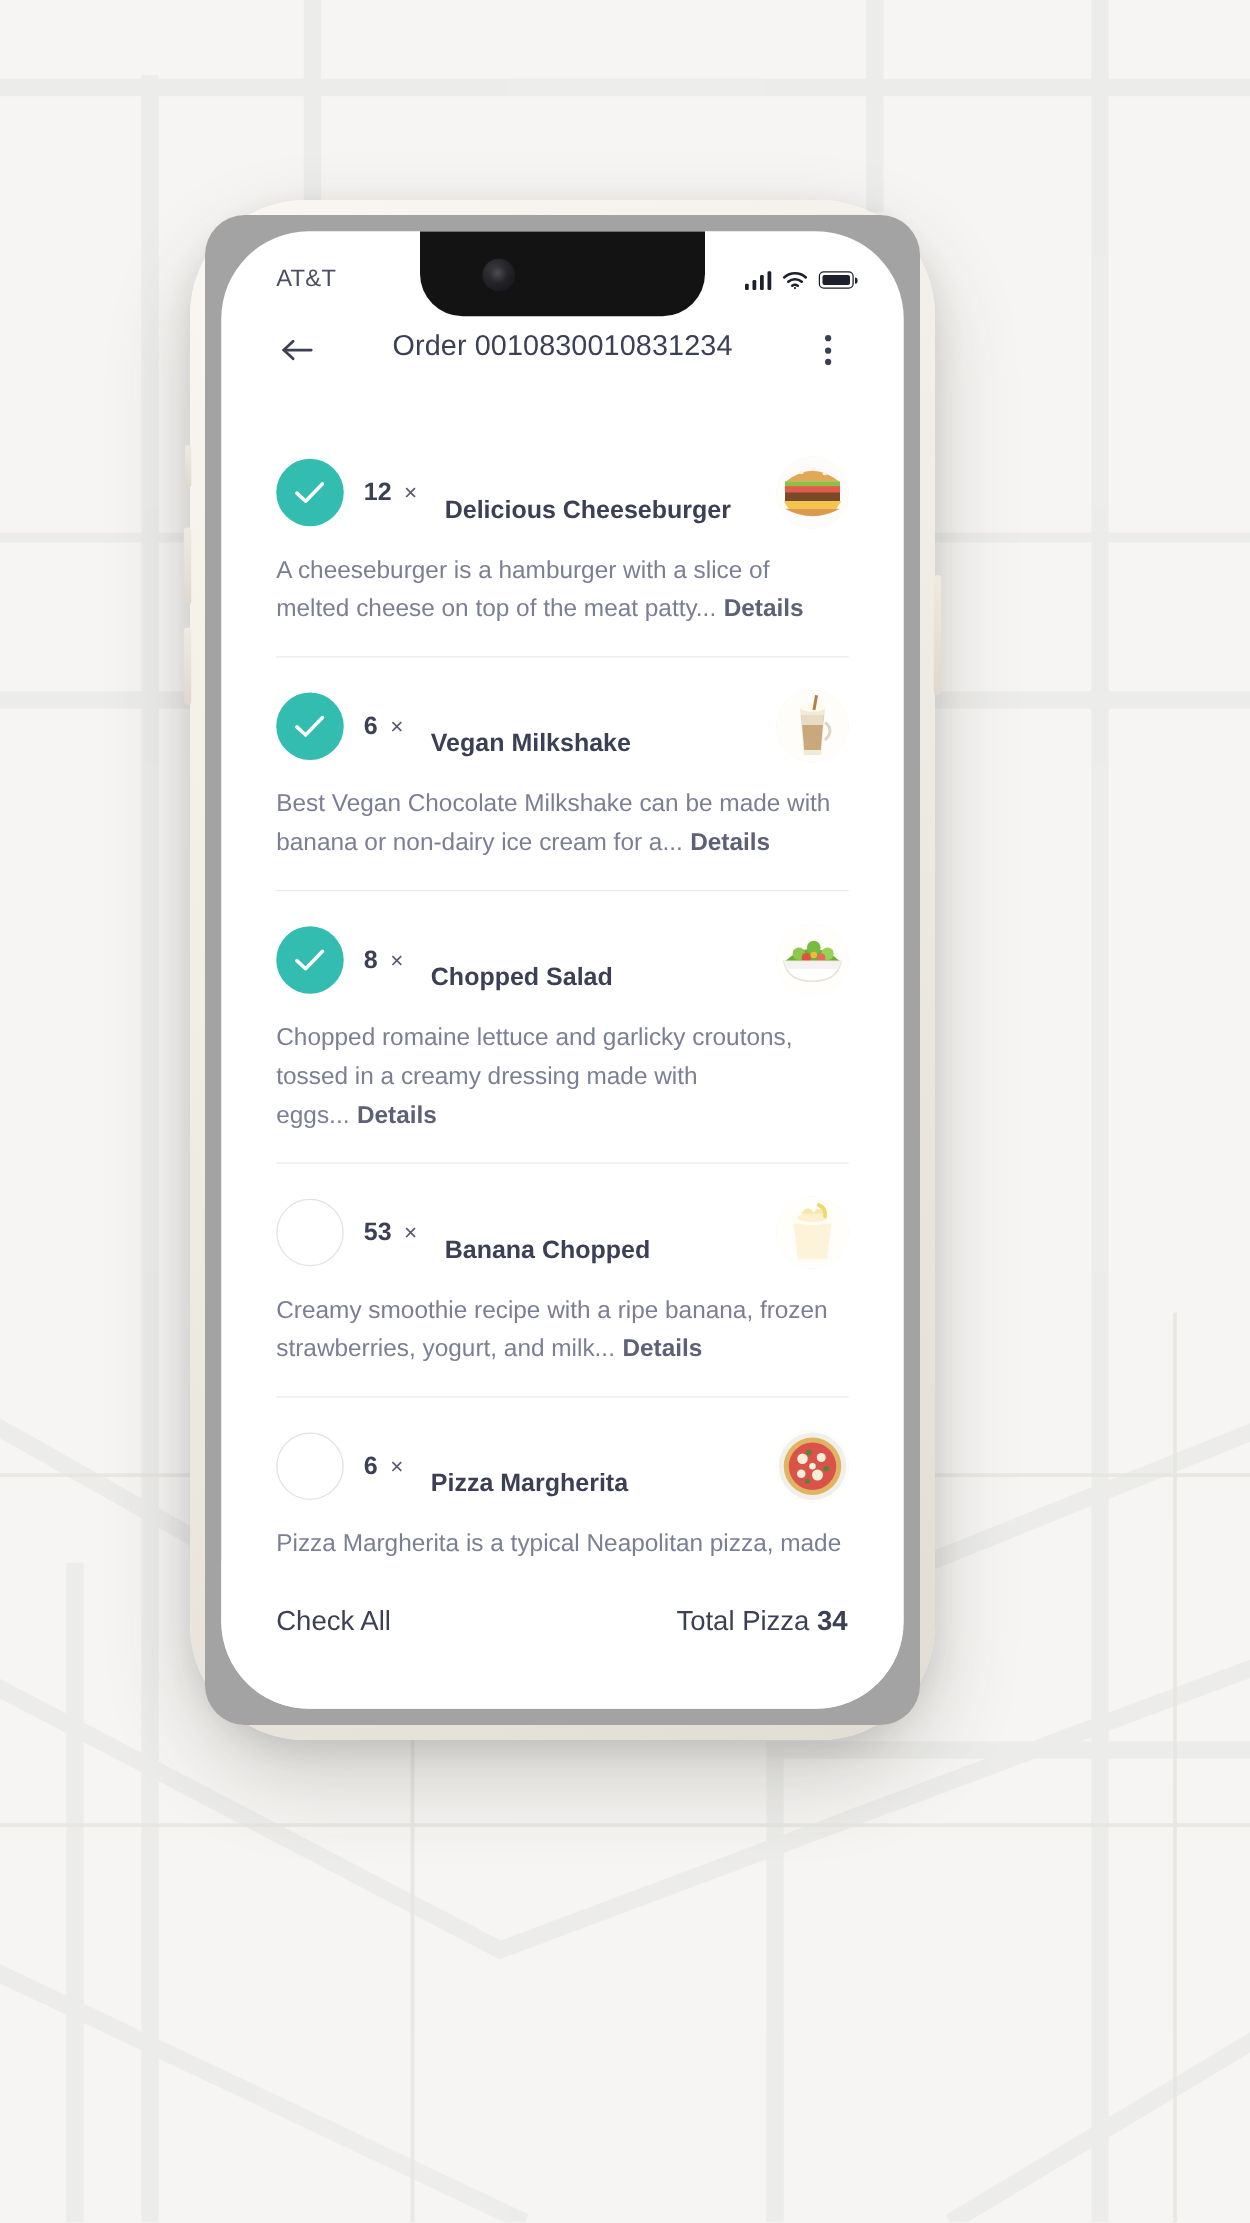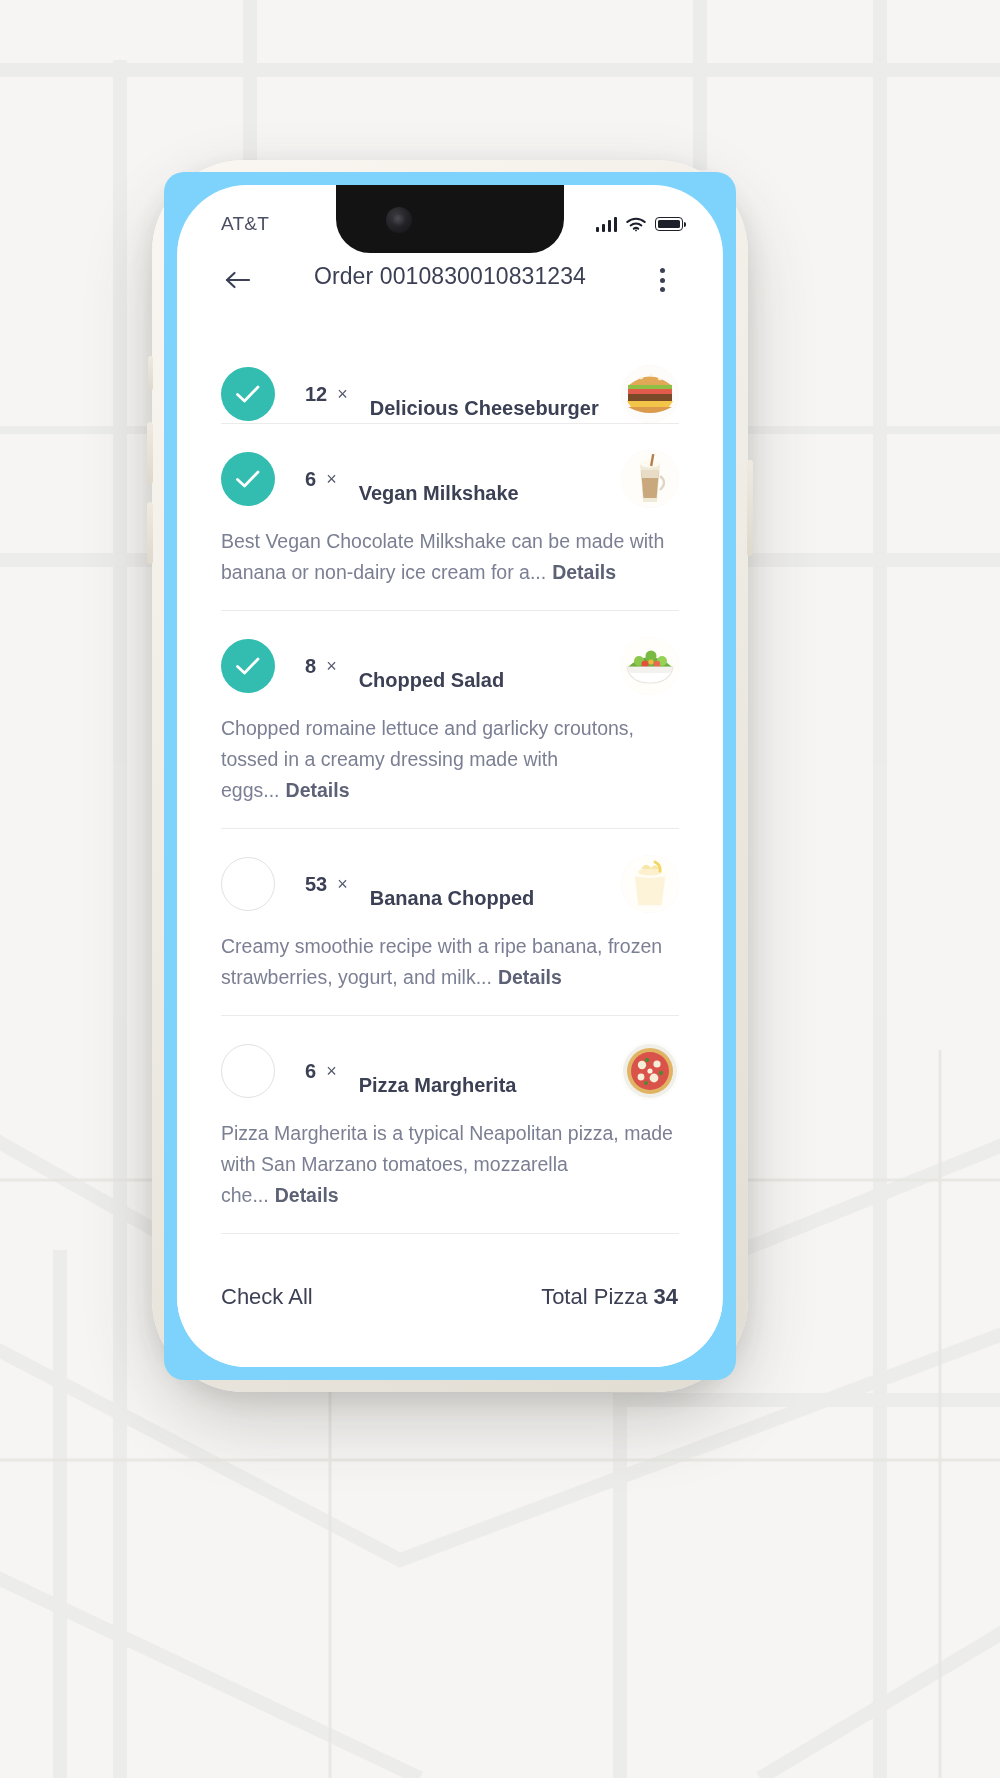--- a/index.html
+++ b/index.html
@@ -42,22 +42,22 @@
     background: linear-gradient(145deg, #faf7f2 0%, #efece5 45%, #e2ddd3 100%);
     box-shadow:
       0 30px 70px rgba(60,55,50,0.20),
       0 8px 24px rgba(60,55,50,0.12);
   }
 
   
   .phone-body {
     position: absolute;
     left: 12px; top: 12px; right: 12px; bottom: 12px;
-    border-radius: 20px;
-    background: #7dd3fc;
+    border-radius: 32px;
+    background: #a3a3a3;
   }
 
   
   .screen {
     position: absolute;
     left: 13px; top: 13px; right: 13px; bottom: 13px;
     border-radius: 70px;
     background: #ffffff;
     overflow: hidden;
   }
@@ -212,21 +212,21 @@
     justify-content: center;
     cursor: pointer;
   }
   .checkbox.on { background: #32bdb0; border: none; }
   .checkbox.off { background: #ffffff; border: 1.6px solid #e2e1e3; }
 
   .qty {
     font-size: 20px;
     font-weight: 700;
     color: #3c4055;
-    margin-left: 30px;
+    margin-left: 16px;
     white-space: nowrap;
   }
   .times {
     font-size: 18px;
     color: #575b70;
     margin-left: 10px;
   }
   .item-name {
     font-size: 20px;
     font-weight: 700;
@@ -403,20 +403,23 @@
                 <ellipse cx="30" cy="10" rx="2" ry="1.2" fill="#fff3dd"></ellipse>
                 <ellipse cx="39" cy="14" rx="2" ry="1.2" fill="#fff3dd"></ellipse>
                 <rect x="7" y="20" width="44" height="5" fill="#8fbf45"></rect>
                 <rect x="7" y="24" width="44" height="6" fill="#e35b4a"></rect>
                 <rect x="7" y="29" width="44" height="7" fill="#7a4a28"></rect>
                 <path d="M6 36 h46 l-4 6 H10 Z" fill="#f3c64a"></path>
                 <path d="M7 42 Q29 54 51 42 Z" fill="#dc9a4c"></path>
               </svg>
             </div>
           </div>
+          <div class="item-desc">
+            <span>A cheeseburger is a hamburger with a slice of melted cheese on top of the meat patty...</span><span class="details">Details</span>
+          </div>
           <div class="divider"></div>
         </div>
 
         <div class="item">
           <div class="item-head">
             <div class="checkbox on">
               <svg width="26" height="20" viewBox="0 0 26 20" fill="none" stroke="#ffffff" stroke-width="2.8" stroke-linecap="round" stroke-linejoin="round">
                   <path d="M2.5 10.5 L9.5 17 L23 3"></path>
                 </svg>
             </div>

